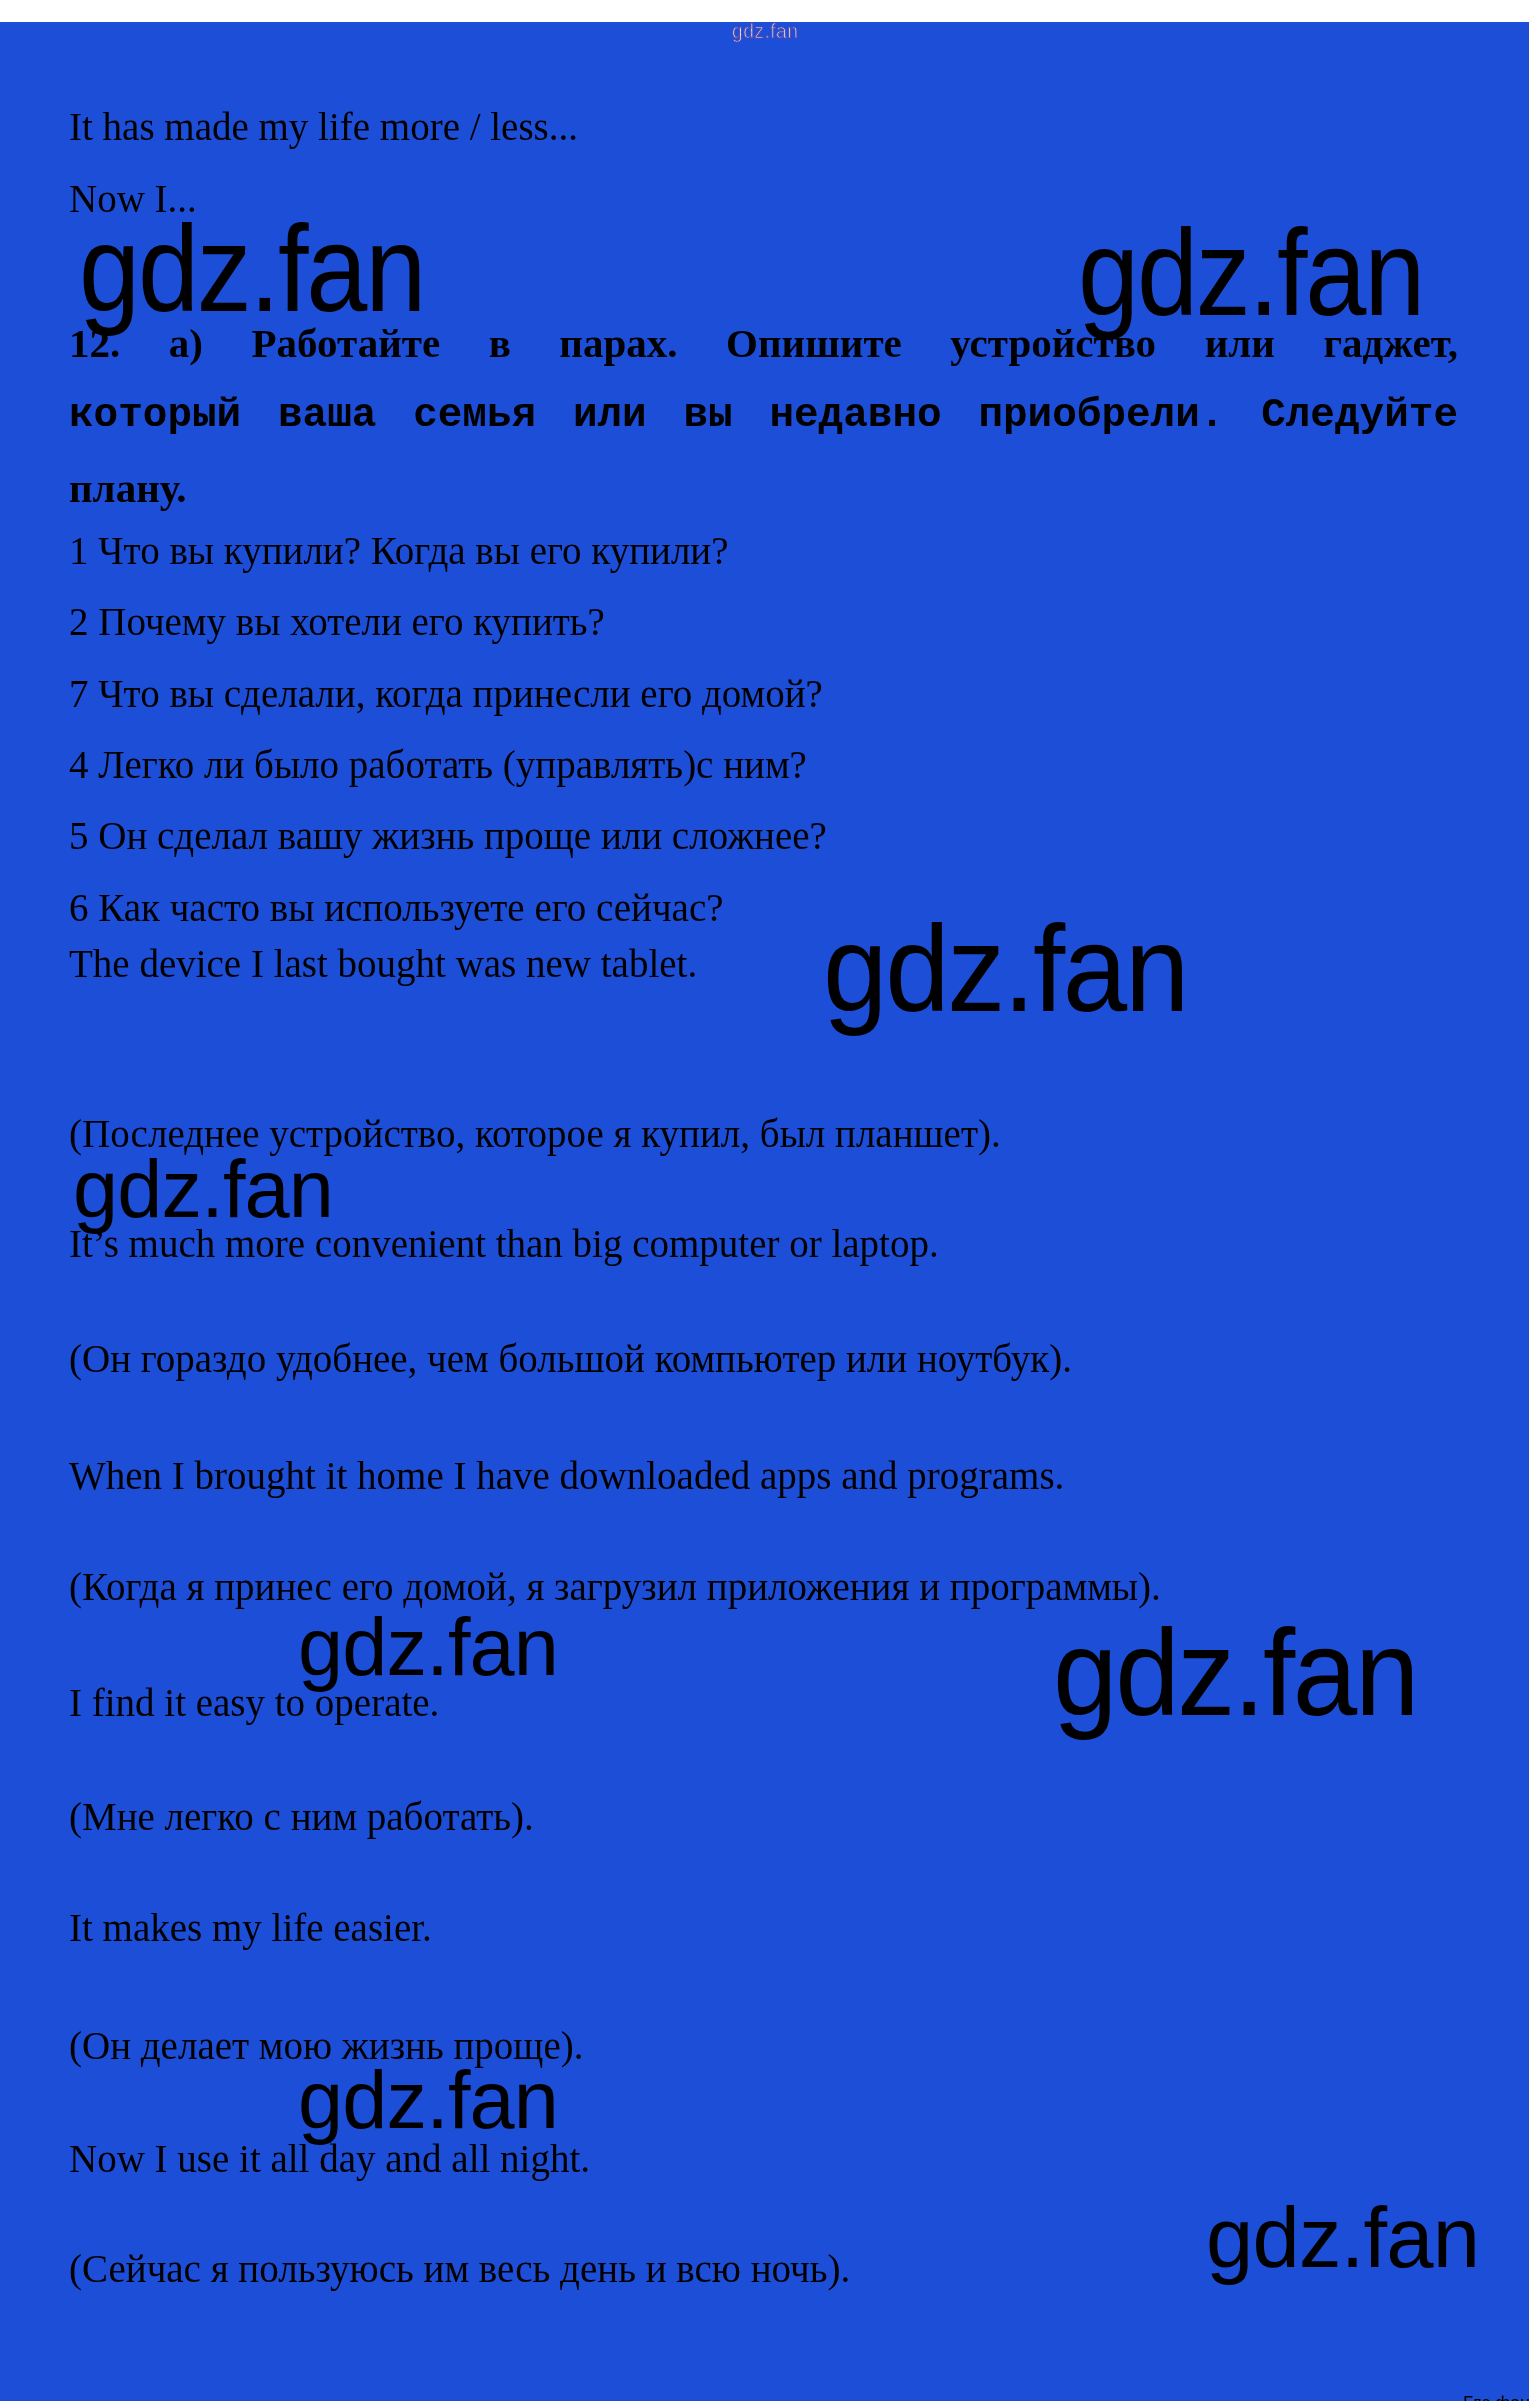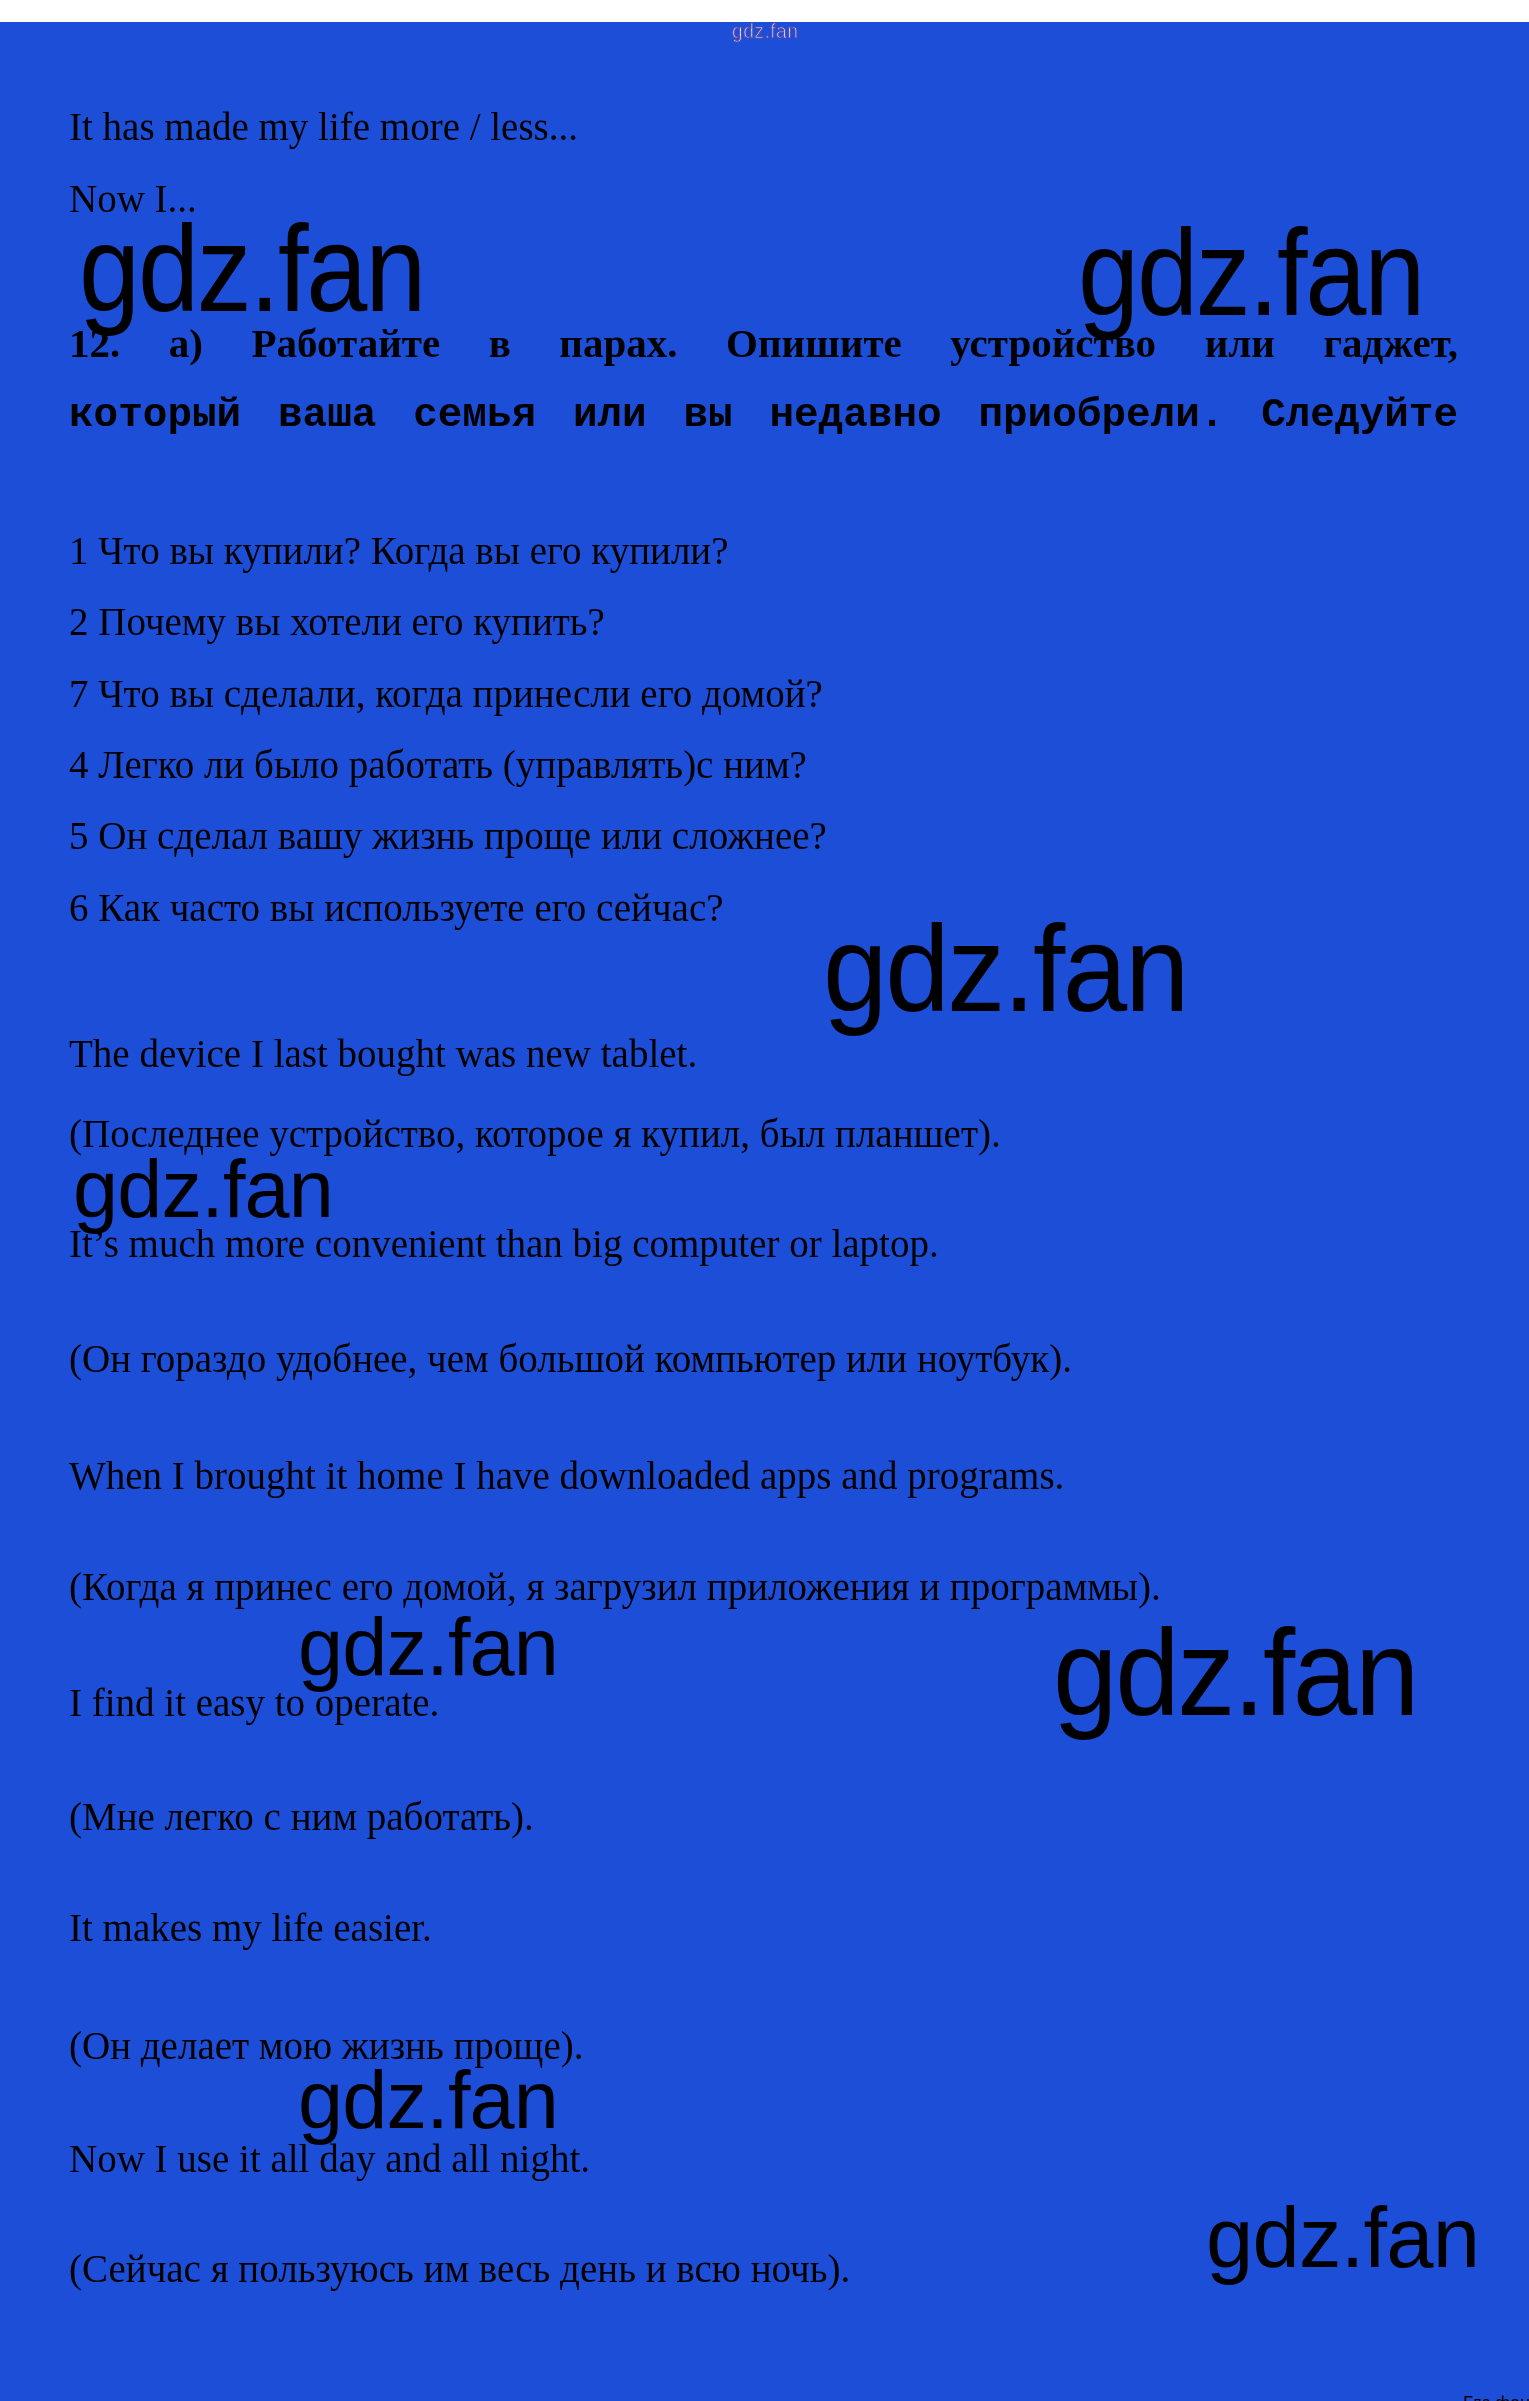--- a/index.html
+++ b/index.html
@@ -77,31 +77,32 @@
   <div class="wm-blue">gdz.fan</div>
 
   <div class="line" style="top:83px;">It has made my life more / less...</div>
   <div class="line" style="top:155px;">Now I...</div>
 
   <div class="wm wm-150a" style="left:79px; top:186px;">gdz.fan</div>
   <div class="wm wm-150a" style="left:1078px; top:190px;">gdz.fan</div>
 
   <div class="task-line task-just" style="top:298px;">12. а) Работайте в парах. Опишите устройство или гаджет,</div>
   <div class="task-line task-just" style="top:370px;font-family:Liberation Mono, monospace;">который ваша семья или вы недавно приобрели. Следуйте</div>
+  <div class="task-line" style="top:443px;">плану.</div>
 
   <div class="line" style="top:507px;">1 Что вы купили? Когда вы его купили?</div>
   <div class="line" style="top:578px;">2 Почему вы хотели его купить?</div>
   <div class="line" style="top:650px;">7 Что вы сделали, когда принесли его домой?</div>
   <div class="line" style="top:721px;">4 Легко ли было работать (управлять)с ним?</div>
   <div class="line" style="top:792px;">5 Он сделал вашу жизнь проще или сложнее?</div>
   <div class="line" style="top:864px;">6 Как часто вы используете его сейчас?</div>
 
   <div class="wm wm-150b" style="left:823px; top:886px;">gdz.fan</div>
 
-  <div class="line" style="top:1010px;">The device I last bought was new tablet.</div>
+  <div class="line" style="top:920px;">The device I last bought was new tablet.</div>
   <div class="line" style="top:1090px;">(Последнее устройство, которое я купил, был планшет).</div>
 
   <div class="wm wm-100" style="left:73px; top:1127px;">gdz.fan</div>
 
   <div class="line" style="top:1200px;">It’s much more convenient than big computer or laptop.</div>
   <div class="line" style="top:1315px;">(Он гораздо удобнее, чем большой компьютер или ноутбук).</div>
   <div class="line" style="top:1432px;">When I brought it home I have downloaded apps and programs.</div>
   <div class="line" style="top:1543px;">(Когда я принес его домой, я загрузил приложения и программы).</div>
 
   <div class="wm wm-100" style="left:298px; top:1585px;">gdz.fan</div>

